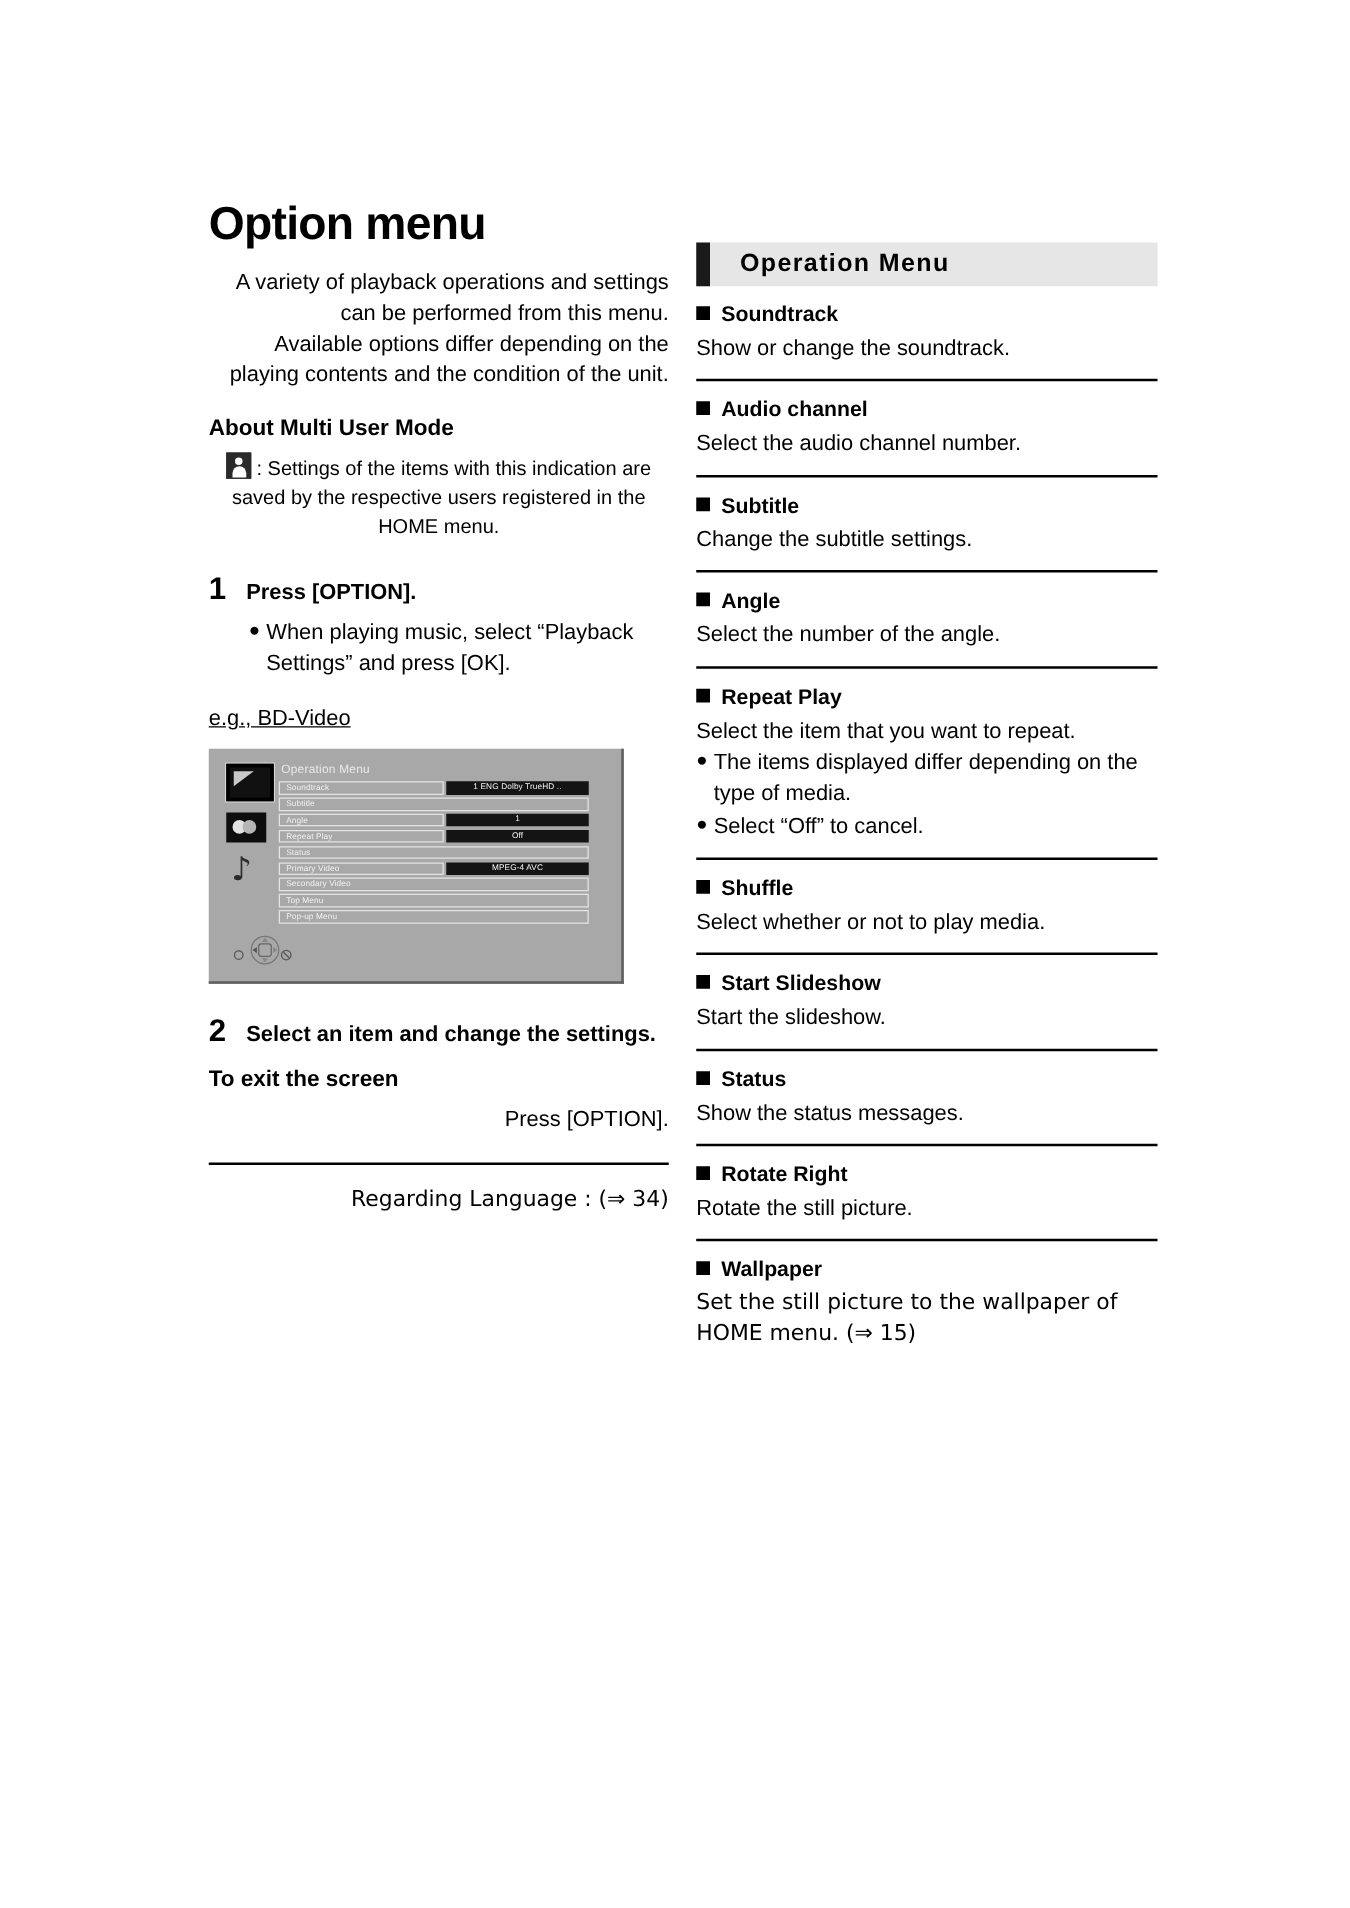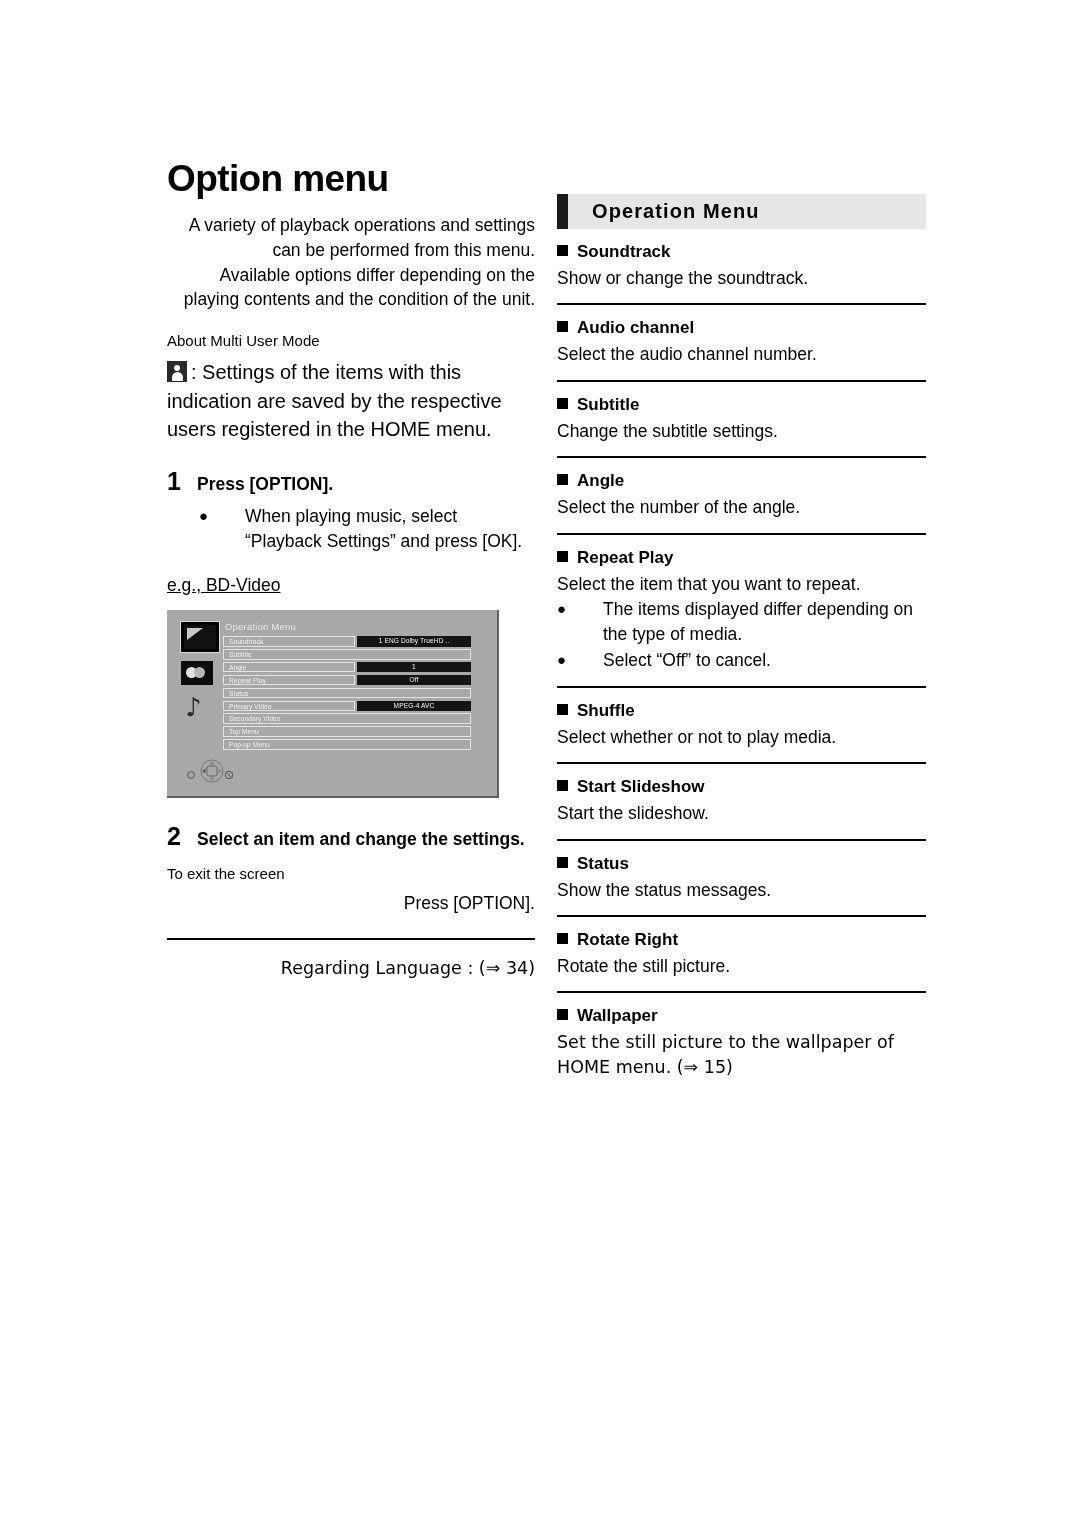--- a/index.html
+++ b/index.html
@@ -42,29 +42,30 @@
     font-size: 17.5px;
     line-height: 1.42;
     margin: 0;
     text-align: right;
   }
   .gap-sm { height: 14px; }
   .gap-md { height: 20px; }
   .gap-lg { height: 26px; }
 
   .sub-head {
-    font-size: 15px;
-    font-weight: normal;
+    font-size: 18px;
+    font-weight: bold;
     margin: 0 0 9px 0;
   }
 
   .user-icon-line {
-    font-size: 20px;
+    font-size: 16px;
     line-height: 1.42;
     margin: 0;
+    text-align: center;
   }
   .user-icon {
     display: inline-block;
     width: 18px;
     height: 19px;
     background: #2a2a2a;
     vertical-align: -3px;
     position: relative;
     margin-right: 4px;
     border: 1px solid #2a2a2a;
@@ -111,21 +112,21 @@
     display: flex;
     font-size: 17.5px;
     line-height: 1.4;
     margin-bottom: 2px;
   }
   .bullet-dot {
     flex: 0 0 14px;
     font-size: 15px;
     line-height: 1.55;
   }
-  .bullet-body { flex: 1; margin-left: 32px; }
+  .bullet-body { flex: 1; }
 
   .eg-label {
     font-size: 17.5px;
     margin: 0;
     text-decoration: underline;
   }
 
   
   .tv-shot {
     position: relative;

